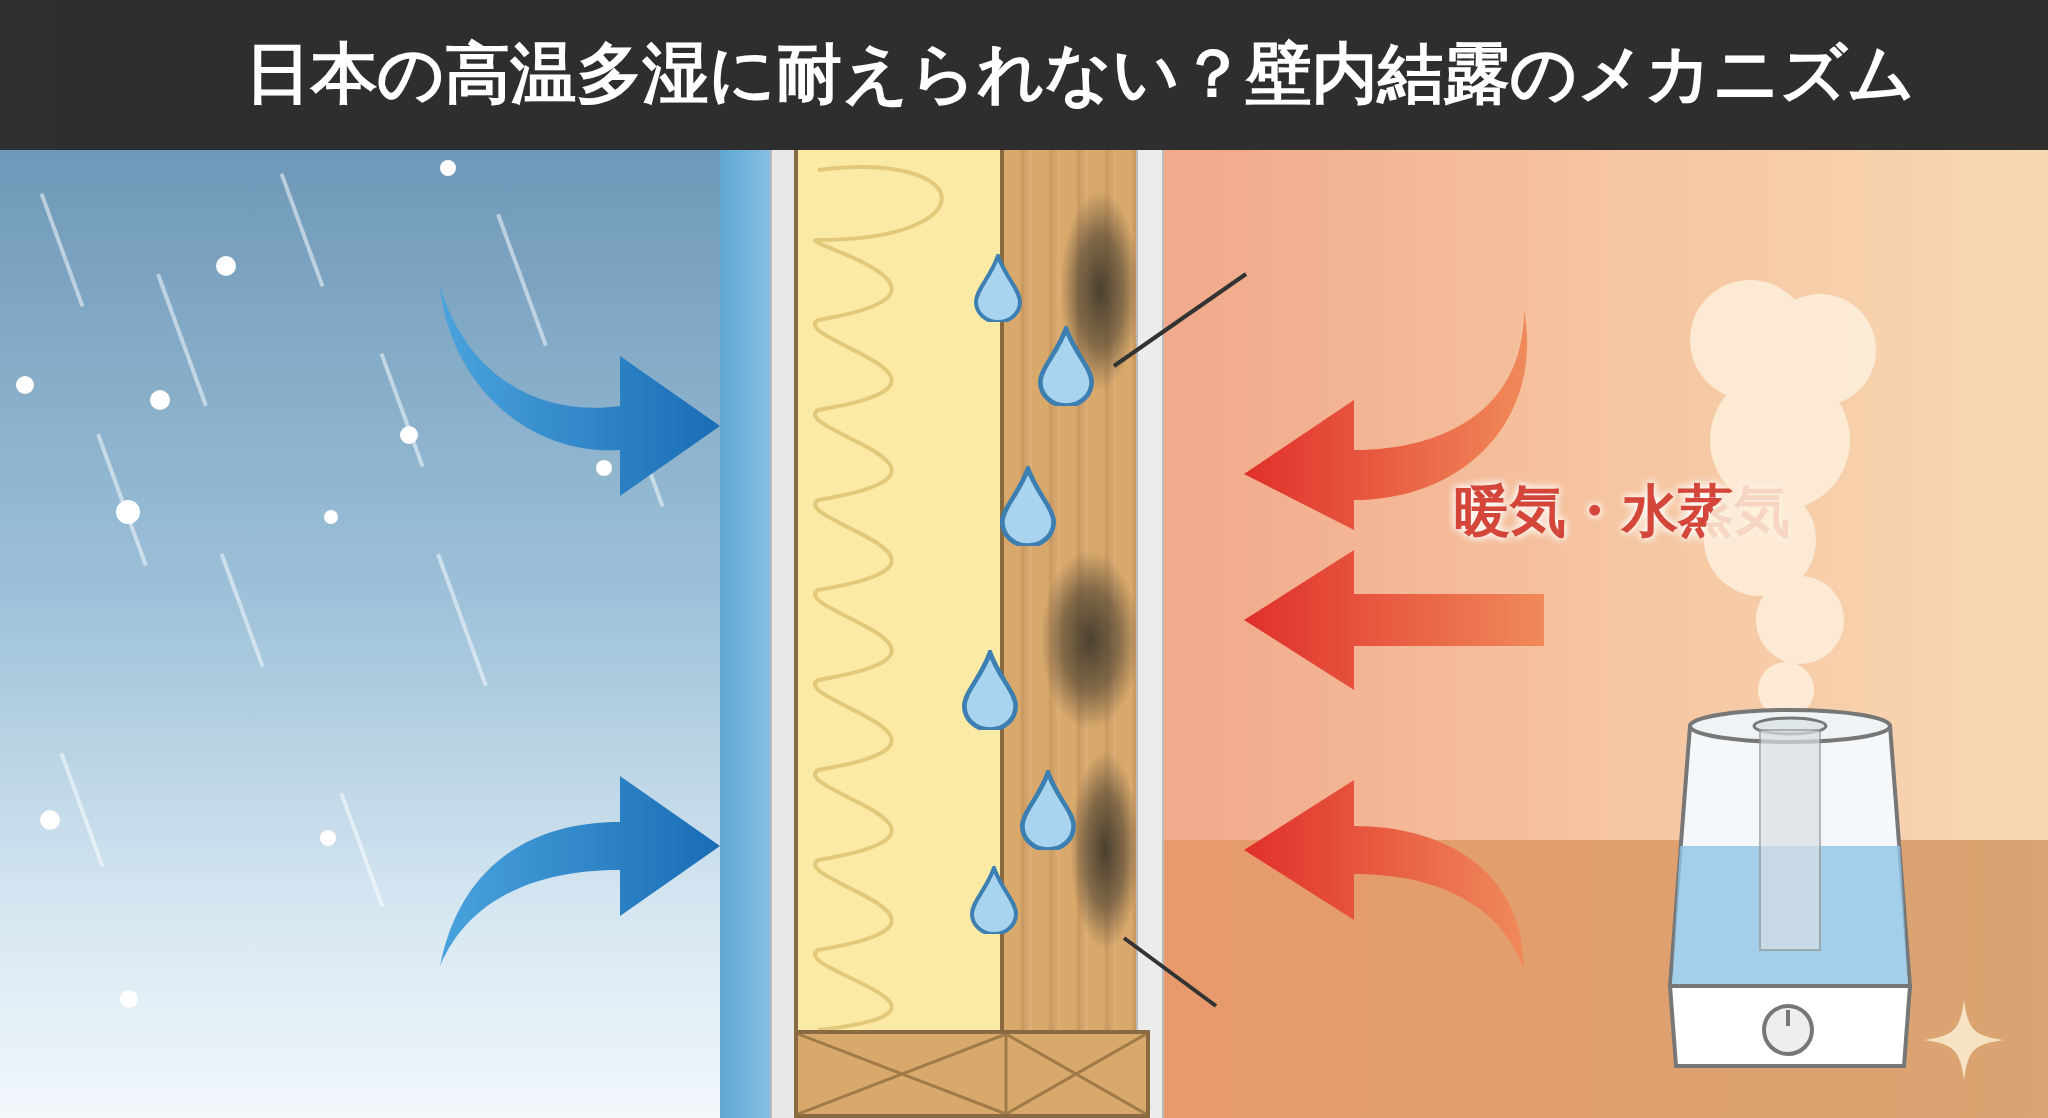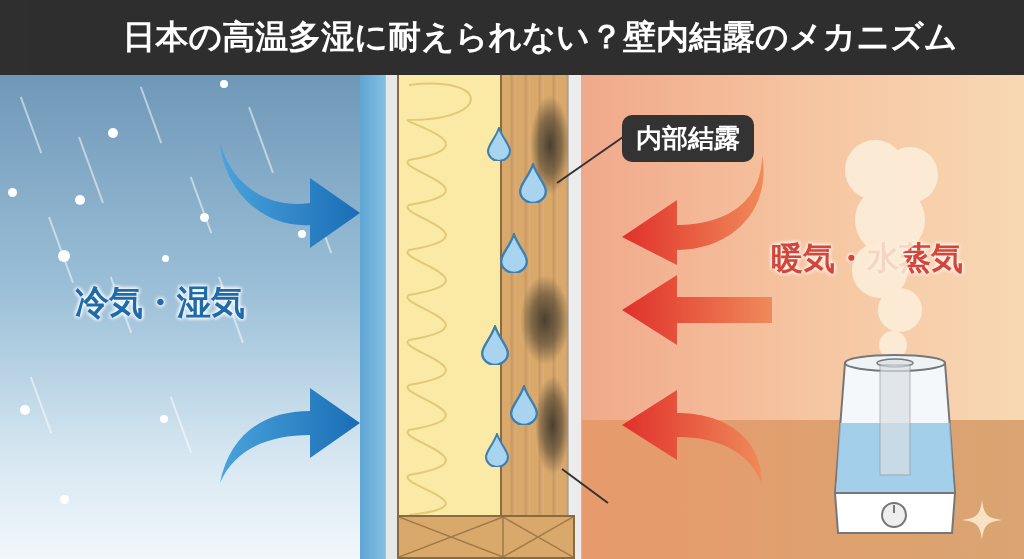--- a/index.html
+++ b/index.html
@@ -16,21 +16,21 @@
   .gap { position:absolute; left:385px; top:0; width:12px; height:484px; background:#e8e8e8; border-left:1px solid #bbb; }
   .insulation { position:absolute; left:397px; top:0; width:105px; height:440px; background:#fbe9a6; border-left:2px solid #8a6a40; border-right:2px solid #8a6a40; overflow:hidden; }
   .wood { position:absolute; left:502px; top:0; width:73px; height:440px;
     background:repeating-linear-gradient(90deg,#d9a96c 0px,#d9a96c 8px,#c99860 9px,#deb077 14px); border-right:2px solid #8a6a40; }
   .inner-board { position:absolute; left:568px; top:0; width:14px; height:484px; background:#ececec; border-left:1px solid #bbb; border-right:1px solid #bbb; }
   .base { position:absolute; left:397px; top:440px; width:178px; height:44px; background:#d9a96c; border:2px solid #8a6a40; }
   .mold { position:absolute; background:radial-gradient(ellipse,#4a4030 0%,rgba(74,64,48,0.6) 40%,rgba(74,64,48,0) 70%); }
   .drop { position:absolute; width:24px; height:34px; }
   .label-dark { position:absolute; background:#333; color:#fff; font-size:26px; font-weight:bold; padding:6px 14px; border-radius:10px; }
   .label-blue { position:absolute; color:#1f6aa8; font-size:34px; font-weight:bold; text-shadow:0 0 4px #fff,0 0 4px #fff,0 0 4px #fff; }
-  .label-red { position:absolute; color:#d4453a; font-size:32px; font-weight:bold; text-shadow:0 0 4px #fff,0 0 4px #fff;margin-left:44px; }
+  .label-red { position:absolute; color:#d4453a; font-size:28px; font-weight:bold; text-shadow:0 0 4px #fff,0 0 4px #fff; }
   svg { position:absolute; }
   .rain { position:absolute; width:2px; background:rgba(255,255,255,0.5); transform:rotate(-20deg); }
   .snow { position:absolute; border-radius:50%; background:#fff; }
 </style>
 </head>
 <body>
 
 <div class="title-bar">
   <h1>日本の高温多湿に耐えられない？壁内結露のメカニズム</h1>
 </div>
@@ -67,21 +67,20 @@
           <stop offset="0" stop-color="#4aa3dc"></stop>
           <stop offset="1" stop-color="#1a6db5"></stop>
         </linearGradient>
       </defs>
     <path d="M5 0 C20 50 60 65 95 60 L95 35 L145 70 L95 105 L95 82 C50 85 10 50 5 0 Z" fill="url(#gb)"></path>
   </svg>
   <svg style="left:215px;top:298px" width="150" height="110" viewBox="0 0 150 110">
     <path d="M5 110 C15 60 50 38 95 38 L95 15 L145 50 L95 85 L95 62 C55 62 20 75 5 110 Z" fill="url(#gb)"></path>
   </svg>
 
-  <div class="label-blue" style="left:75px;top:205px">冷気・湿気</div>
 
   <div class="indoor"></div>
   <div class="floor"></div>
 
   <div class="wall-outer"></div>
   <div class="gap"></div>
   <div class="insulation">
     <svg width="105" height="440" viewBox="0 0 105 440">
       <path d="M10 10 C90 0 95 45 10 45 C-5 45 100 70 10 85 C-5 95 100 115 10 130 C-5 140 100 160 10 175 C-5 185 100 205 10 220 C-5 230 100 250 10 265 C-5 275 100 295 10 310 C-5 320 100 340 10 355 C-5 365 100 385 10 400 C-5 410 100 430 10 440" fill="none" stroke="#e2c97a" stroke-width="2"></path>
     </svg>
@@ -112,21 +111,20 @@
   <svg class="drop" style="left:510px;top:310px;width:28px;height:40px" viewBox="0 0 24 34">
       <path d="M12 1 C16 12 23 18 23 24 A11 10 0 0 1 1 24 C1 18 8 12 12 1 Z" fill="#a8d4ef" stroke="#3d7fb0" stroke-width="2"></path>
     </svg>
   <svg class="drop" style="left:485px;top:358px" viewBox="0 0 24 34">
       <path d="M12 1 C16 12 23 18 23 24 A11 10 0 0 1 1 24 C1 18 8 12 12 1 Z" fill="#a8d4ef" stroke="#3d7fb0" stroke-width="2"></path>
     </svg>
 
   <svg style="left:555px;top:60px" width="70" height="50">
       <line x1="68" y1="2" x2="2" y2="48" stroke="#333" stroke-width="2"></line>
     </svg>
-  <div class="label-dark" style="left:622px;top:40px">内部結露</div>
 
   <svg style="left:560px;top:392px" width="50" height="40">
       <line x1="2" y1="2" x2="48" y2="36" stroke="#333" stroke-width="2"></line>
     </svg>
 
   <svg style="left:622px;top:80px" width="150" height="110" viewBox="0 0 150 110">
     <defs>
         <linearGradient id="gr" x1="0" x2="1">
           <stop offset="0" stop-color="#e0302a"></stop>
           <stop offset="1" stop-color="#f08a5a"></stop>

